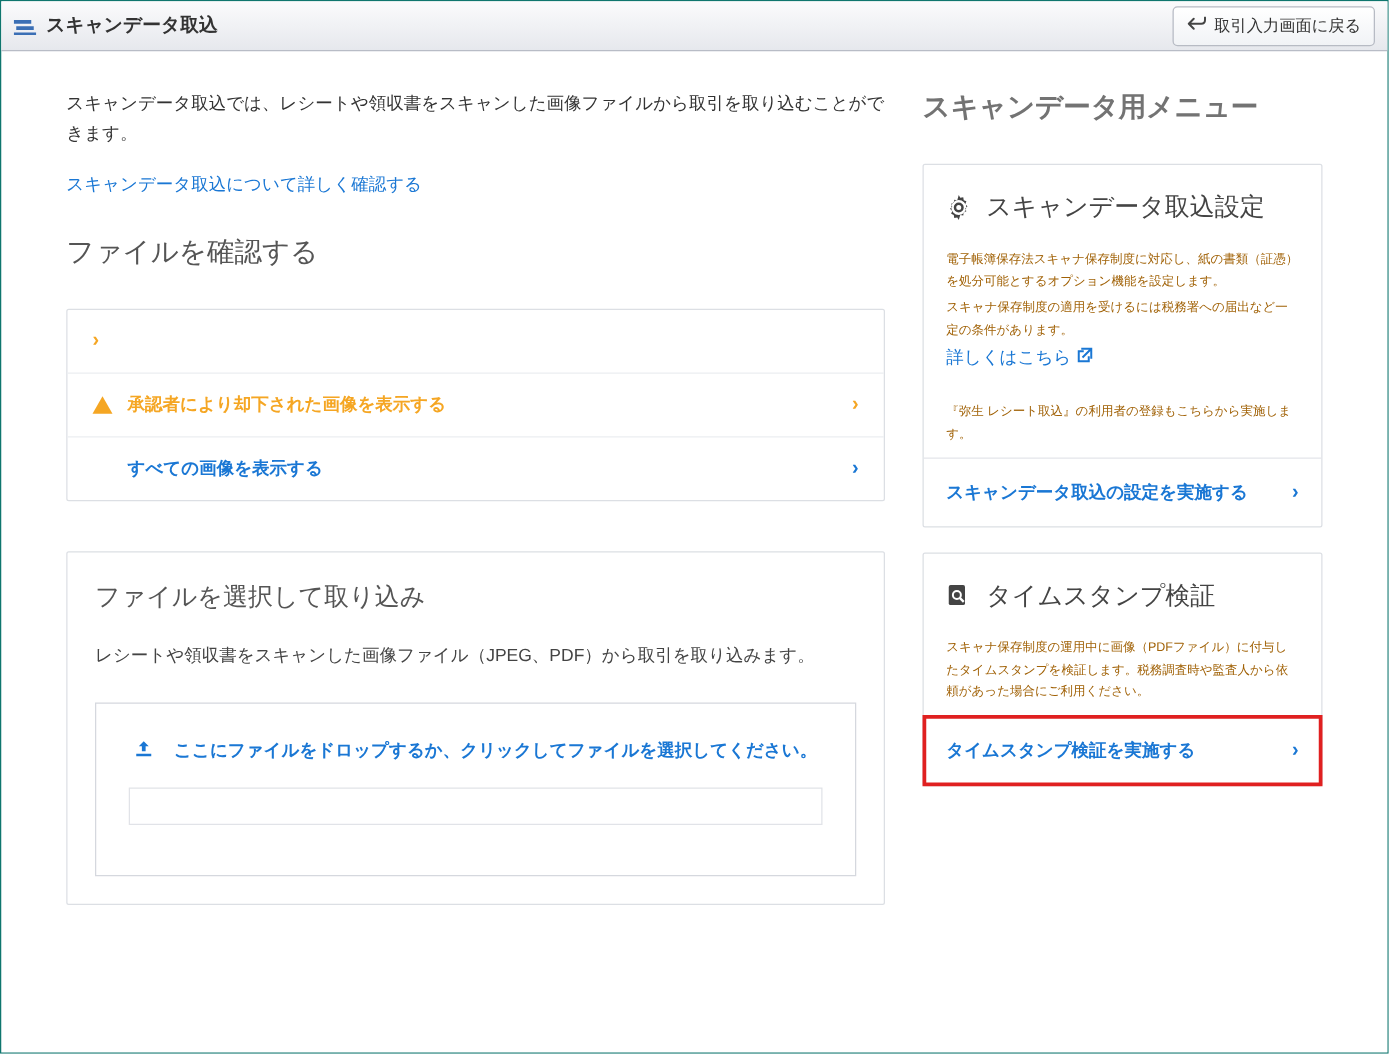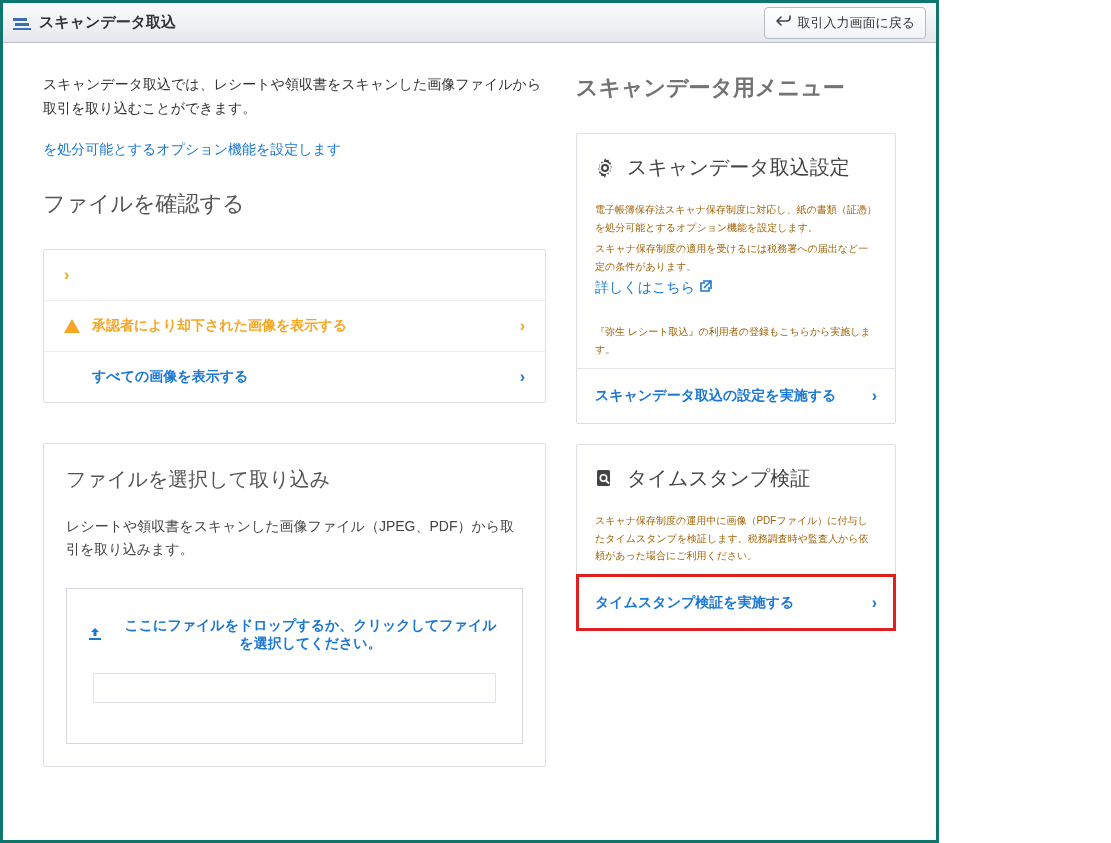--- a/index.html
+++ b/index.html
@@ -1,24 +1,24 @@
 <!DOCTYPE html>
 <html><head>
 <meta charset="utf-8">
 <style>
 * { box-sizing: border-box; margin: 0; padding: 0; }
 body { font-family: "Hiragino Sans", "Meiryo", sans-serif; font-size: 14px; color: #333; background: #fff; }
-.outer { width: 939px; height: 843px; border: 3px solid #0f766e; position: relative; overflow: hidden; }
+.outer { width: 1111px; height: 843px; border: 1px solid #0f766e; position: relative; overflow: hidden; }
 .topbar { height: 40px; background: linear-gradient(to bottom, #fbfbfc, #e6e8ed); border-bottom: 1px solid #b8bcc6; display: flex; align-items: center; justify-content: space-between; padding: 0 10px; }
 .topbar-left { display: flex; align-items: center; gap: 8px; }
 .tb-icon { width: 18px; height: 14px; position: relative; }
 .tb-icon svg { width: 18px; height: 14px; }
 .topbar-title { font-size: 15px; font-weight: bold; color: #333; }
 .back-btn { background: linear-gradient(to bottom, #fff, #f1f3f6); border: 1px solid #b7bbc4; border-radius: 4px; padding: 6px 10px; font-size: 13px; color: #333; display: flex; align-items: center; gap: 6px; cursor: pointer; justify-content: center; }
-.content { padding: 30px 40px; display: flex; gap: 30px; }
+.content { padding: 30px 52px; display: flex; gap: 30px; }
 .main-col { flex: 1; min-width: 0; }
 .side-col { width: 320px; flex-shrink: 0; }
 .intro { font-size: 14px; color: #333; margin-bottom: 20px; line-height: 1.7; }
 .intro-link { color: #1a77d4; margin-bottom: 30px; display: inline-block; cursor: pointer; }
 .section-h { font-size: 22px; color: #555; font-weight: normal; margin-bottom: 30px; }
 .list-card { border: 1px solid #dcdfe4; border-radius: 2px; margin-bottom: 40px; }
 .list-row { padding: 16px 20px; display: flex; align-items: center; justify-content: space-between; cursor: pointer; border-bottom: 1px solid #eceef1; }
 .list-row:last-child { border-bottom: none; }
 .row-left { display: flex; align-items: center; gap: 12px; }
 .warn-tri { width: 0; height: 0; border-left: 8px solid transparent; border-right: 8px solid transparent; border-bottom: 14px solid #f5a623; position: relative; }
@@ -66,21 +66,21 @@
       </span>
       <span>取引入力画面に戻る</span>
     </button>
   </div>
 
   <div class="content">
 
     <div class="main-col">
 
       <p class="intro">スキャンデータ取込では、レシートや領収書をスキャンした画像ファイルから取引を取り込むことができます。</p>
-      <a class="intro-link">を処分可能とするオプション機能を設定します</a>
+      <a class="intro-link">スキャンデータ取込について詳しく確認する</a>
 
       <h2 class="section-h">ファイルを確認する</h2>
 
       <div class="list-card">
         <div class="list-row">
           <span class="chev">›</span>
         </div>
         <div class="list-row">
           <div class="row-left">
             <span class="warn-tri"></span>

